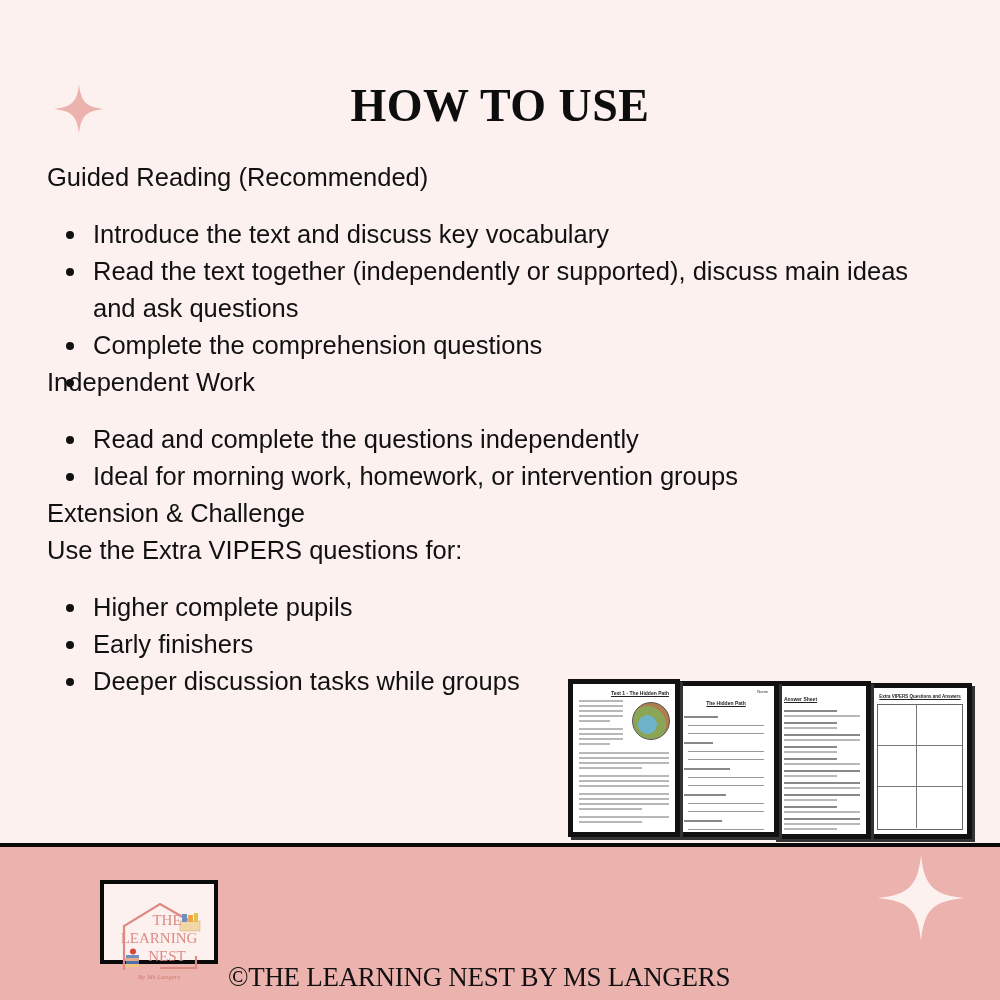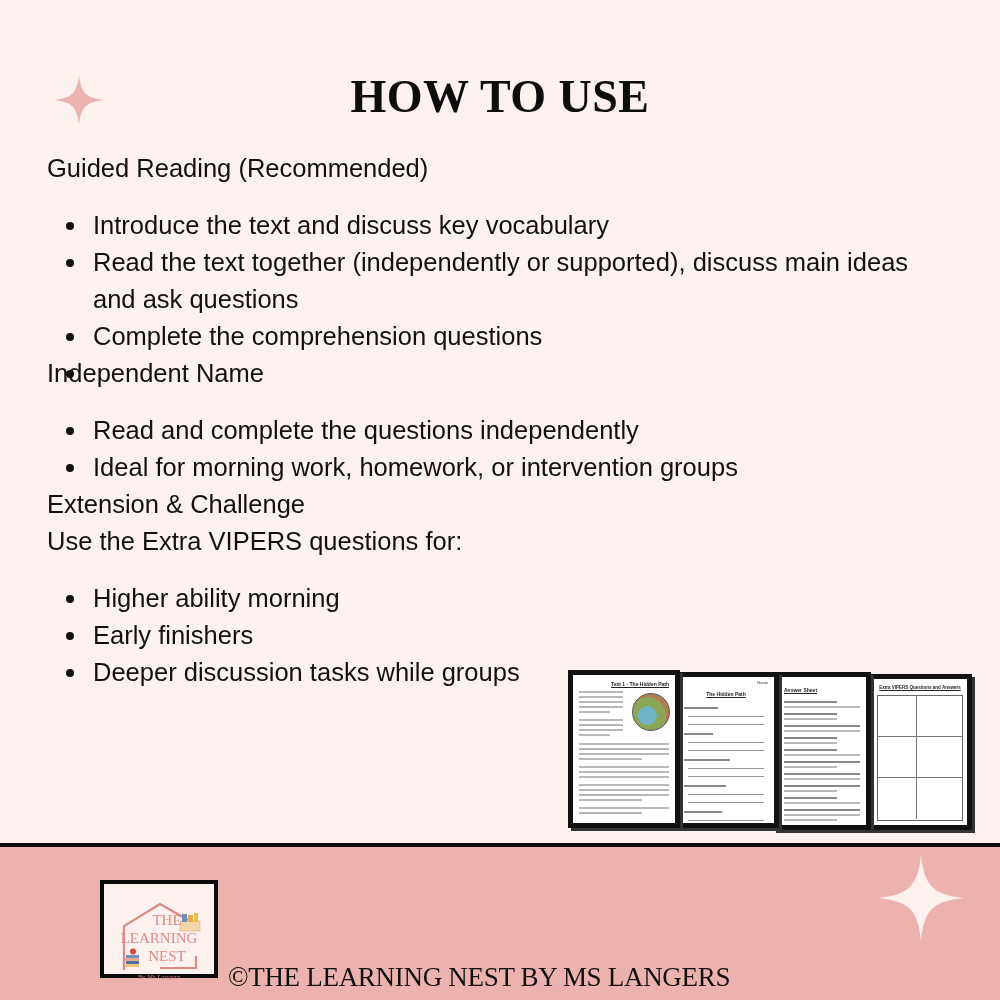--- a/index.html
+++ b/index.html
@@ -4,21 +4,21 @@
   <style>
     * { margin: 0; padding: 0; box-sizing: border-box; }
     html, body { width: 1000px; height: 1000px; overflow: hidden; }
     body {
       position: relative;
       background: #fdf1f0;
       font-family: "Liberation Sans", sans-serif;
       color: #111111;
     }
     .top-area {
-      position: absolute; left: 0; top: 0; width: 956px; height: 845px;
+      position: absolute; left: 0; top: 9px; width: 956px; height: 845px;
       background: #fdf1f0;
     }
     .sparkle-top {
       position: absolute; left: 54px; top: 75px; width: 50px; height: 50px;
     }
     .title {
       position: absolute; left: 0; top: 70px; width: 1000px; text-align: center;
       font-family: "Liberation Serif", serif; font-weight: bold;
       font-size: 46px; letter-spacing: 0.5px; color: #0d0d0d;
     }
@@ -40,21 +40,21 @@
       background: #0a0a0a;
     }
     .footer {
       position: absolute; left: 0; top: 847px; width: 1000px; height: 153px;
       background: #ecb3ae;
     }
     .sparkle-bottom {
       position: absolute; left: 878px; top: 855px; width: 86px; height: 86px;
     }
     .logo-box {
-      position: absolute; left: 100px; top: 880px; width: 118px; height: 98px;
+      position: absolute; left: 100px; top: 880px; width: 118px; height: 84px;
       background: #fdf1f0; border: 4px solid #0a0a0a;
     }
     .logo-house {
       position: absolute; left: 16px; top: 14px; width: 80px; height: 80px;
     }
     .logo-text {
       position: absolute; left: 0; width: 100%; text-align: center;
       font-family: "Liberation Serif", serif; color: #dd8a82;
     }
     .logo-the { top: 28px; left: 8px; font-size: 15px; }
@@ -119,30 +119,30 @@
   <div class="content">
 
     <div class="line">Guided Reading (Recommended)</div>
     <ul>
       <li><span class="bullet"></span><span>Introduce the text and discuss key vocabulary</span></li>
       <li style="padding-right:40px;"><span class="bullet"></span><span>Read the text together (independently or supported), discuss main ideas and ask questions</span></li>
       <li><span class="bullet"></span><span>Complete the comprehension questions</span></li>
       <li><span class="bullet"></span></li>
     </ul>
 
-    <div class="line">Independent Name</div>
+    <div class="line">Independent Work</div>
     <ul>
       <li><span class="bullet"></span><span>Read and complete the questions independently</span></li>
       <li><span class="bullet"></span><span>Ideal for morning work, homework, or intervention groups</span></li>
     </ul>
 
     <div class="line">Extension &amp; Challenge</div>
     <div class="line">Use the Extra VIPERS questions for:</div>
     <ul>
-      <li><span class="bullet"></span><span>Higher ability morning</span></li>
+      <li><span class="bullet"></span><span>Higher complete pupils</span></li>
       <li><span class="bullet"></span><span>Early finishers</span></li>
       <li><span class="bullet"></span><span>Deeper discussion tasks while groups</span></li>
     </ul>
   </div>
 
   <div class="previews">
     <div class="page p1">
       <div class="page-title" style="text-align:left;padding-left:38px;">Text 1 - The Hidden Path</div>
       <div class="p1-circle"></div>
       <div class="page-lines" style="padding-right:52px;">

